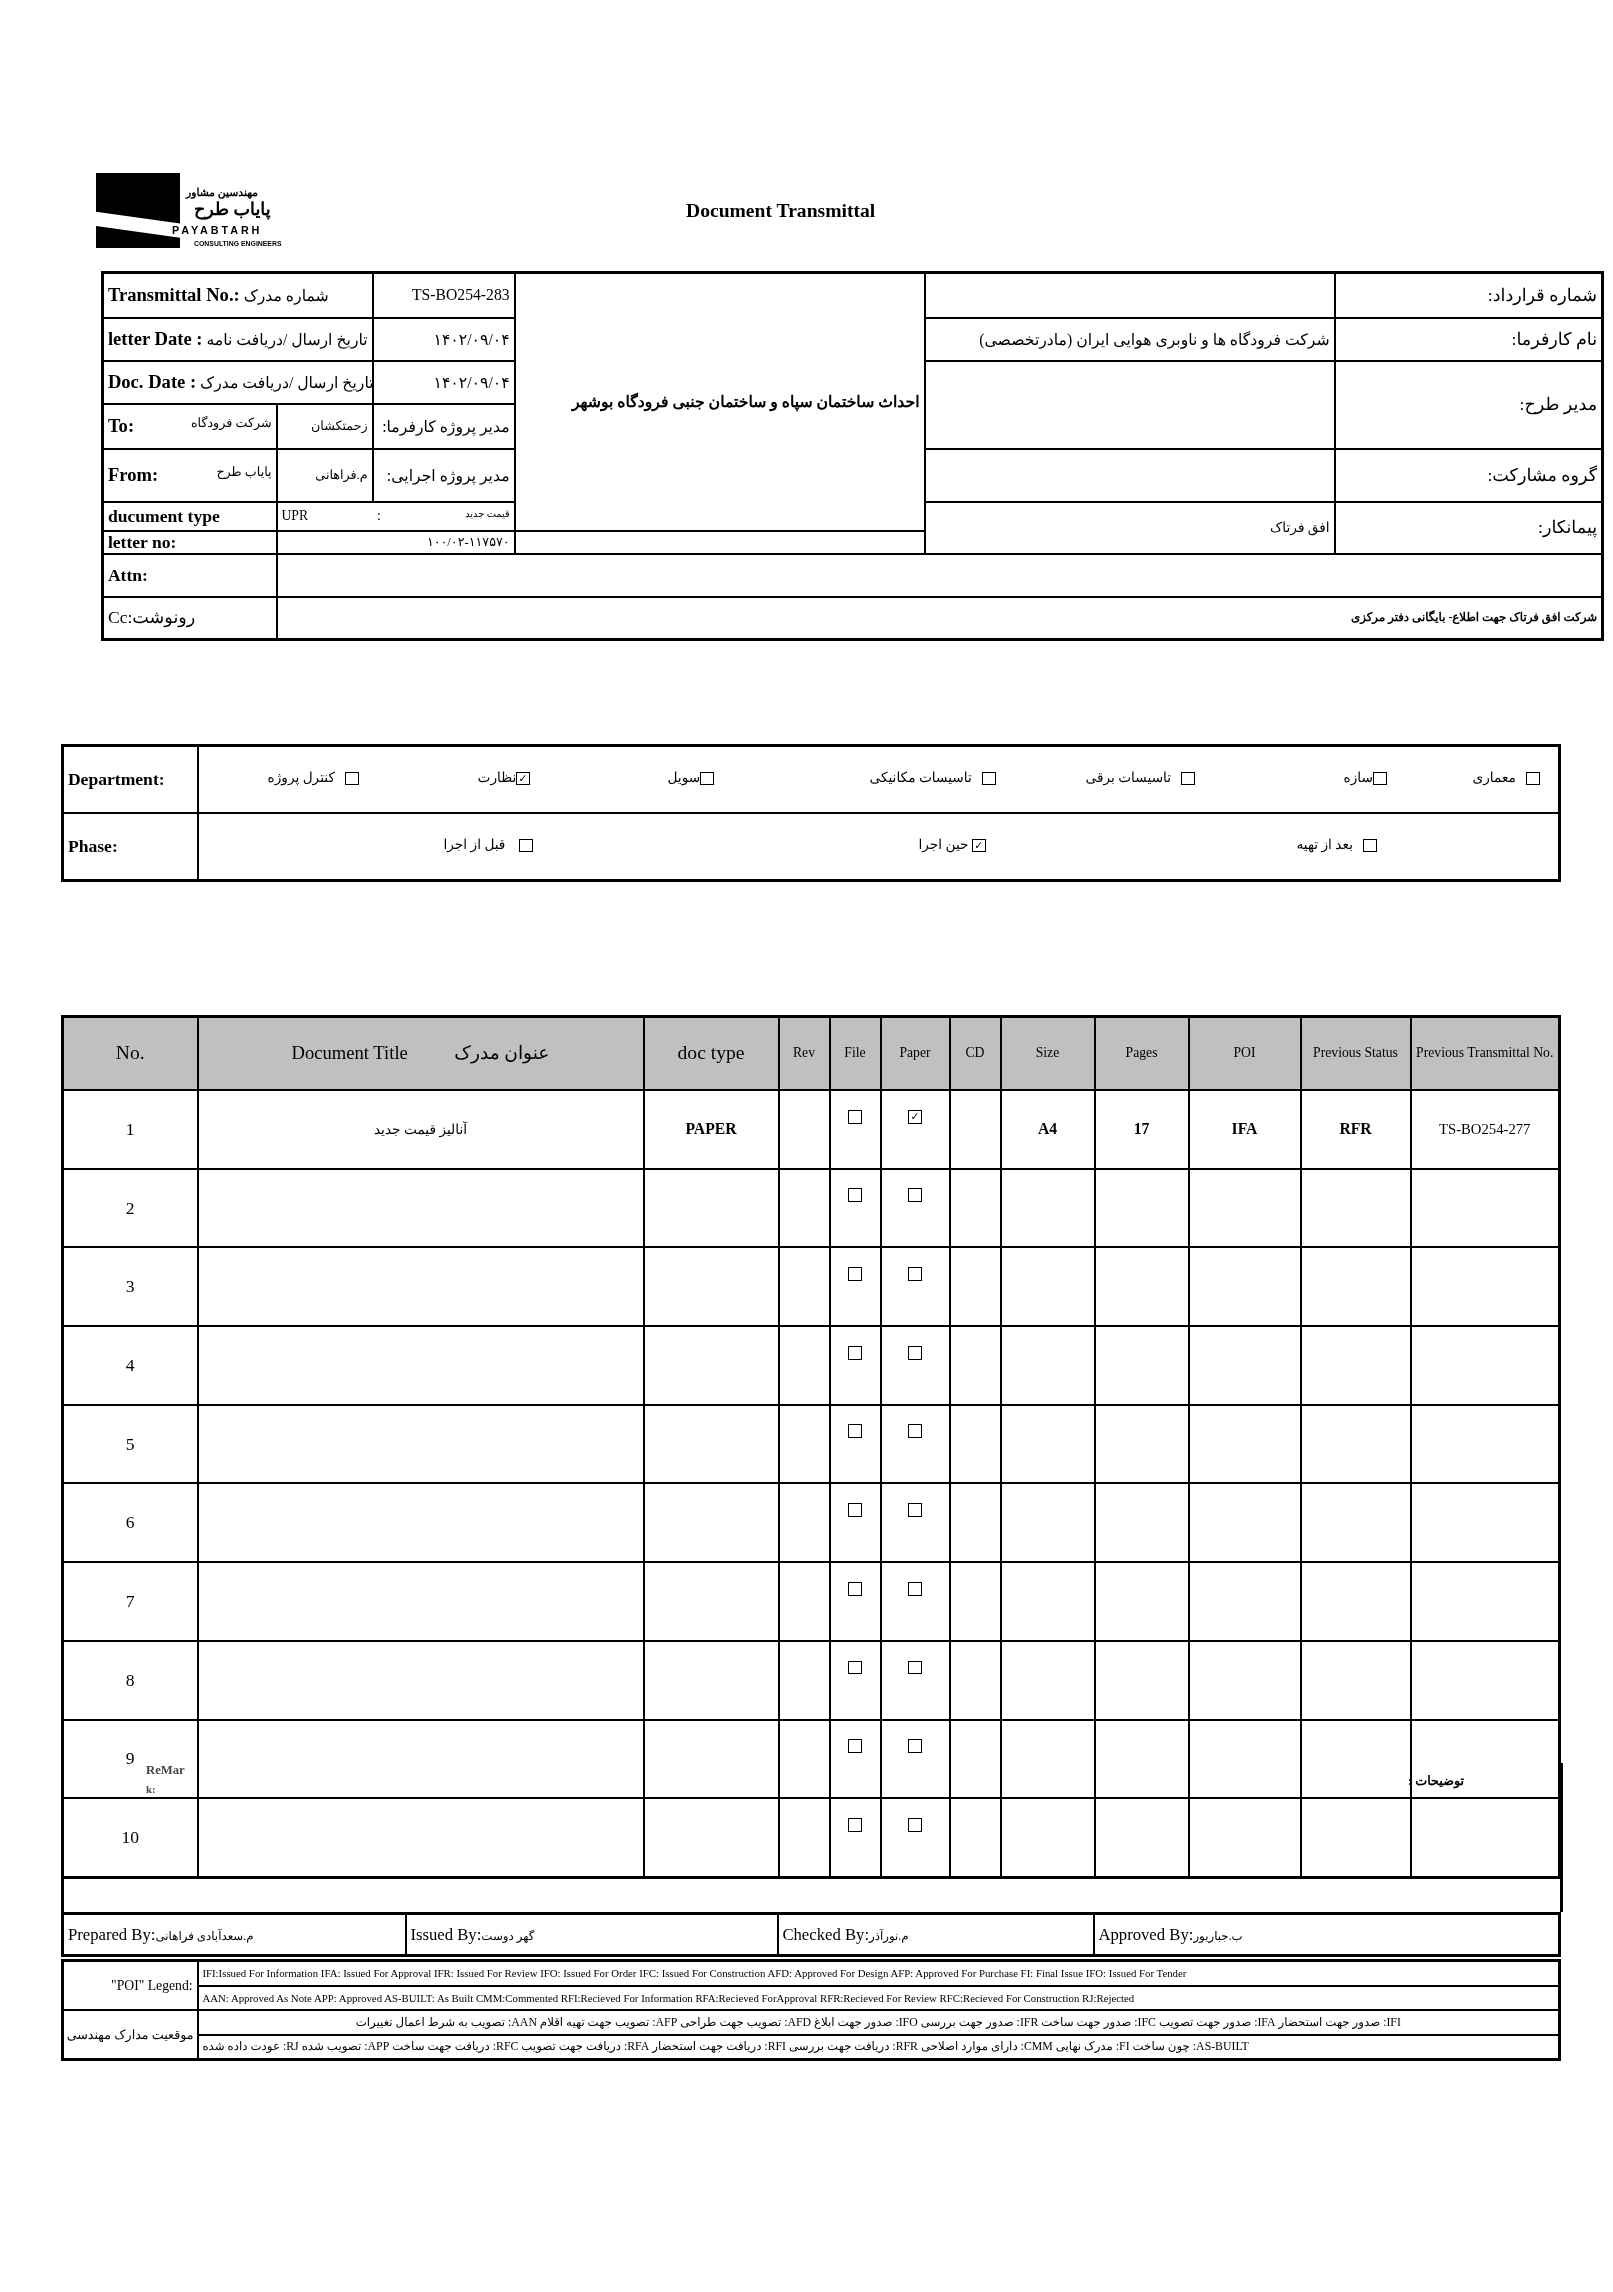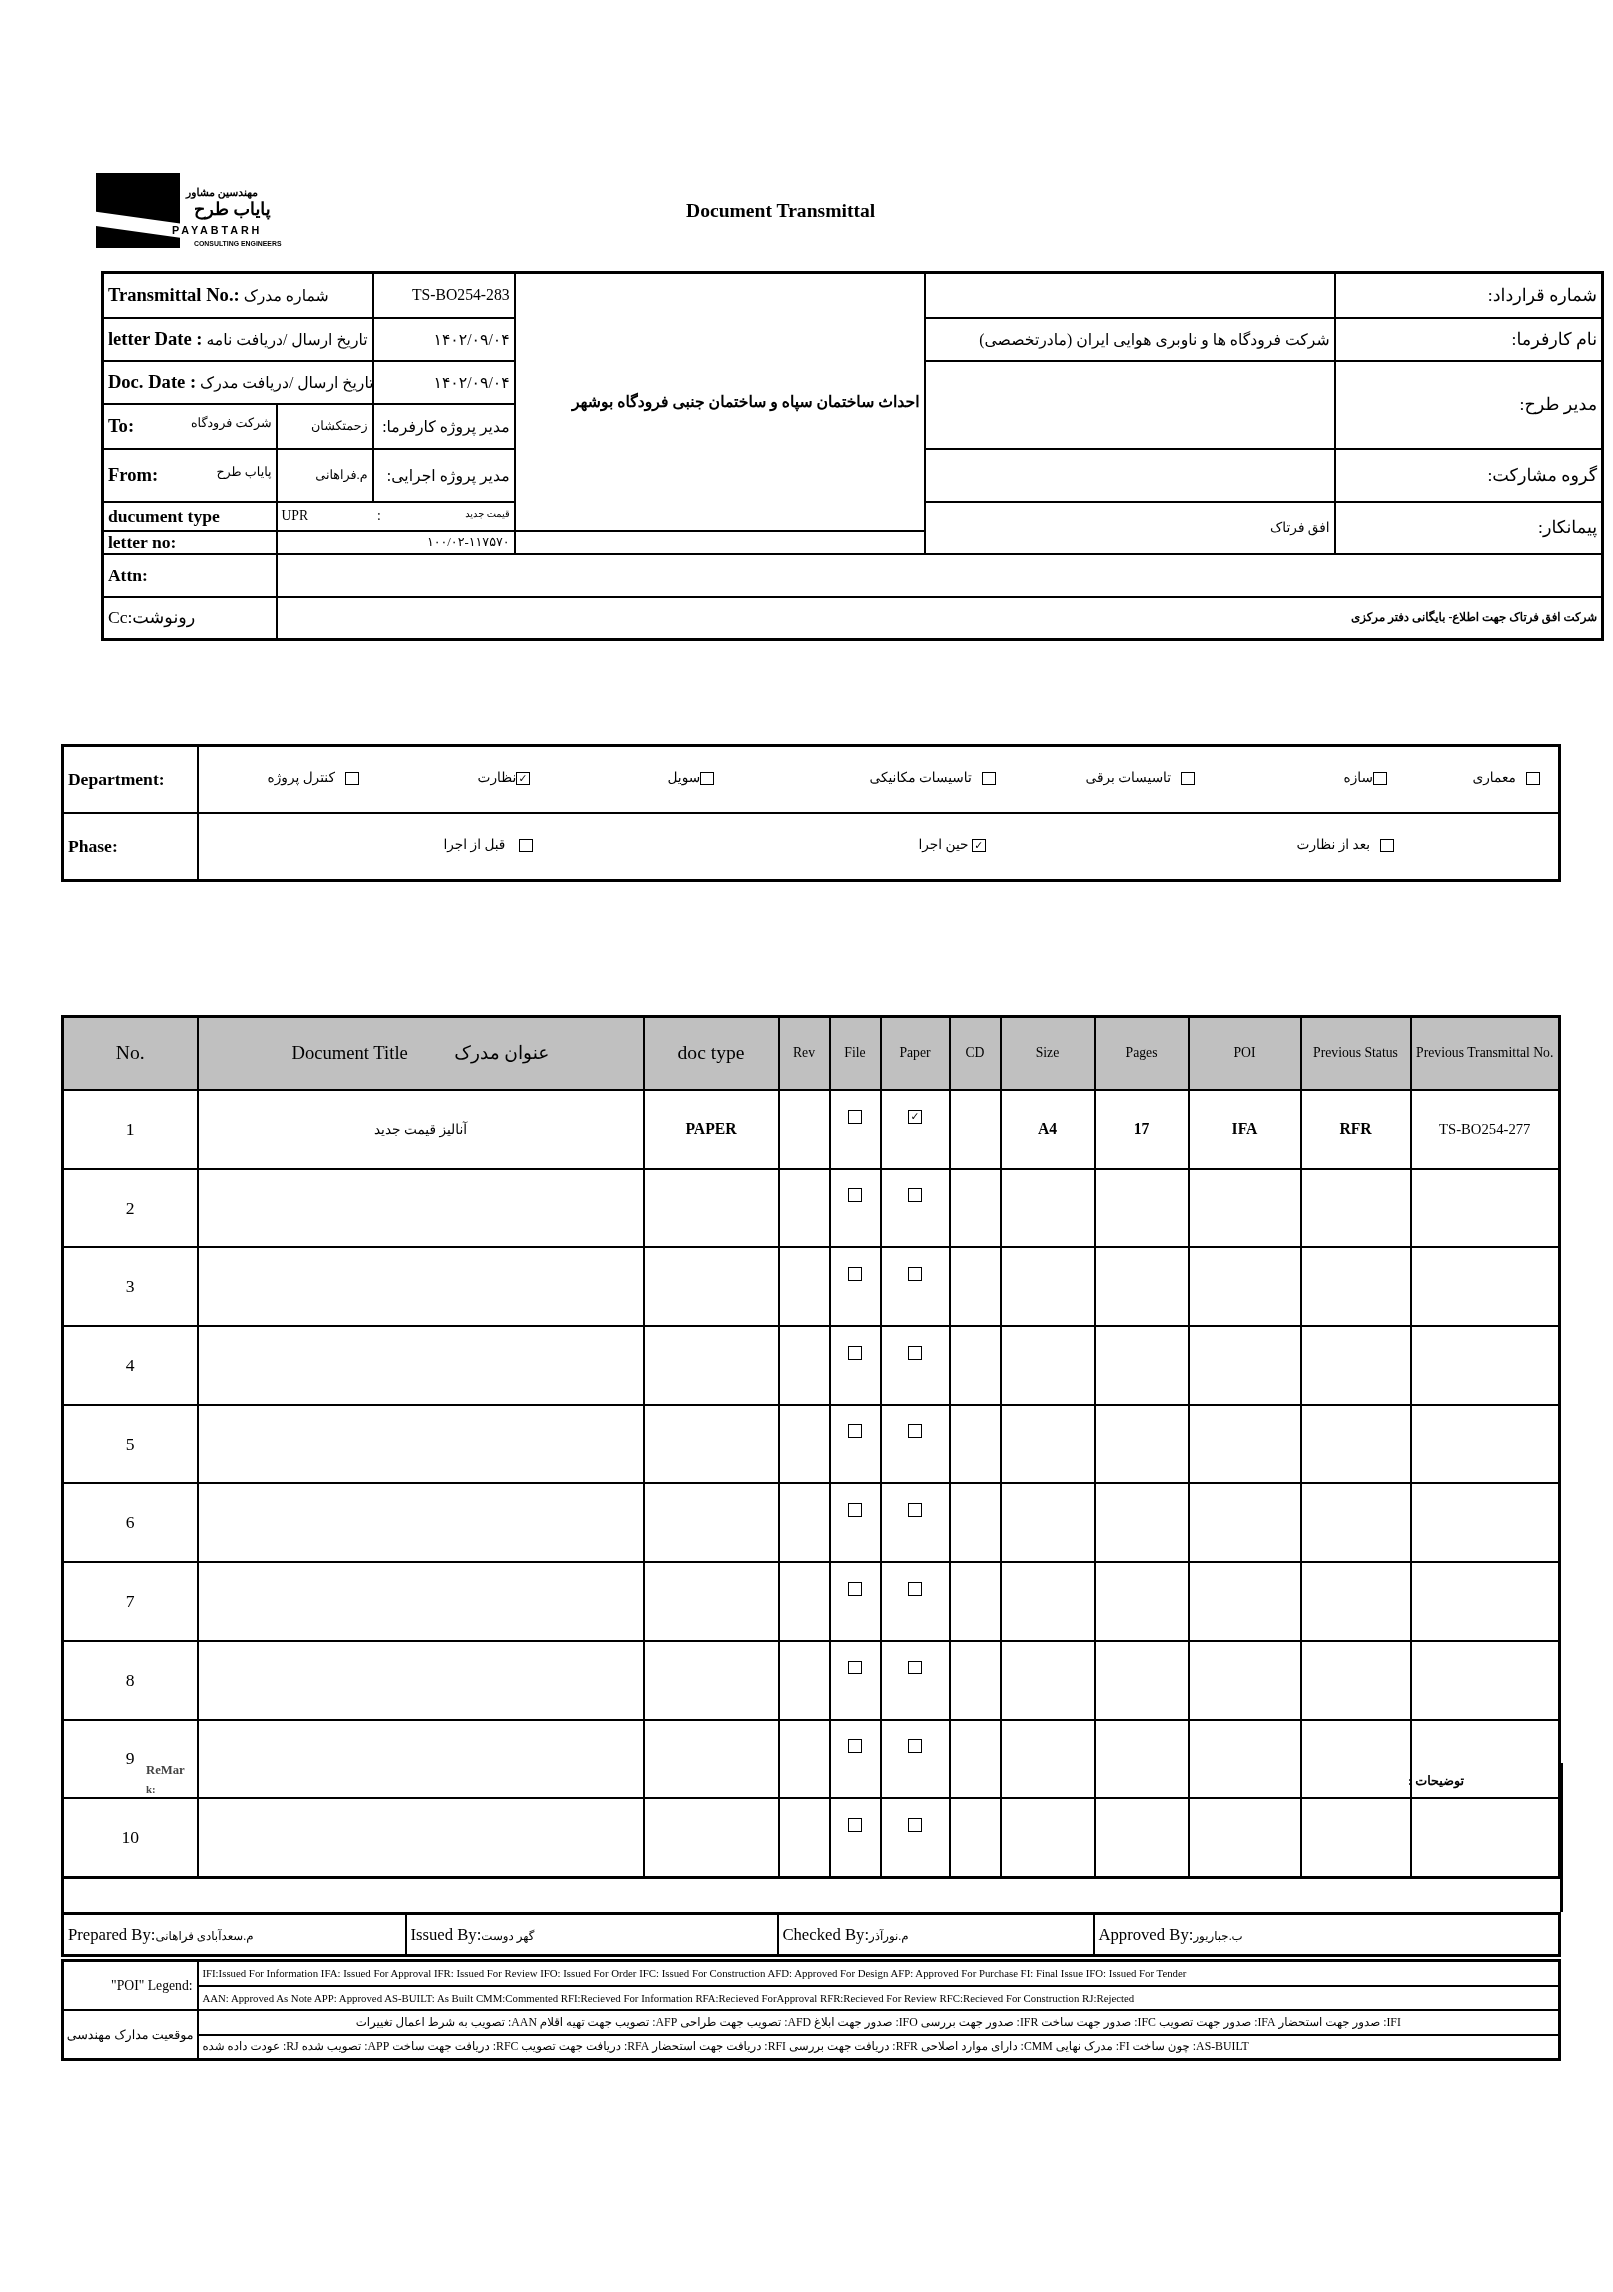--- a/index.html
+++ b/index.html
@@ -140,21 +140,21 @@
       <span class="opt" style="left:887px"><span class="cb"></span>&nbsp;&nbsp;&nbsp;<span>تاسیسات برقی</span></span>
       <span class="opt" style="left:1145px"><span class="cb"></span><span>سازه</span></span>
       <span class="opt" style="left:1274px"><span class="cb"></span>&nbsp;&nbsp;&nbsp;<span>معماری</span></span>
     </td>
   </tr>
   <tr>
     <td class="lbl-en" style="font-size:17.6px">Phase:</td>
     <td class="cellrel">
       <span class="opt" style="left:245px"><span class="cb"></span>&nbsp;&nbsp;&nbsp;&nbsp;<span>قبل از اجرا</span></span>
       <span class="opt" style="left:720px"><span class="cb">✓</span>&nbsp;<span>حین اجرا</span></span>
-      <span class="opt" style="left:1098px"><span class="cb"></span>&nbsp;&nbsp;&nbsp;<span>بعد از نظارت</span></span>
+      <span class="opt" style="left:1098px"><span class="cb"></span>&nbsp;&nbsp;&nbsp;<span>بعد از تهیه</span></span>
     </td>
   </tr>
 </tbody>
   </table>
 
 <table id="docs" class="thick">
   <colgroup>
     <col style="width:135px">
       <col style="width:446px">
       <col style="width:135px">

